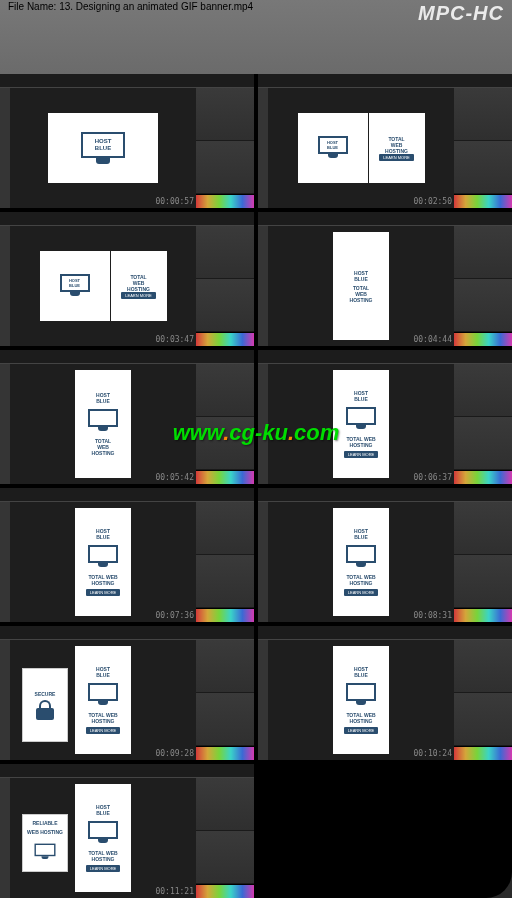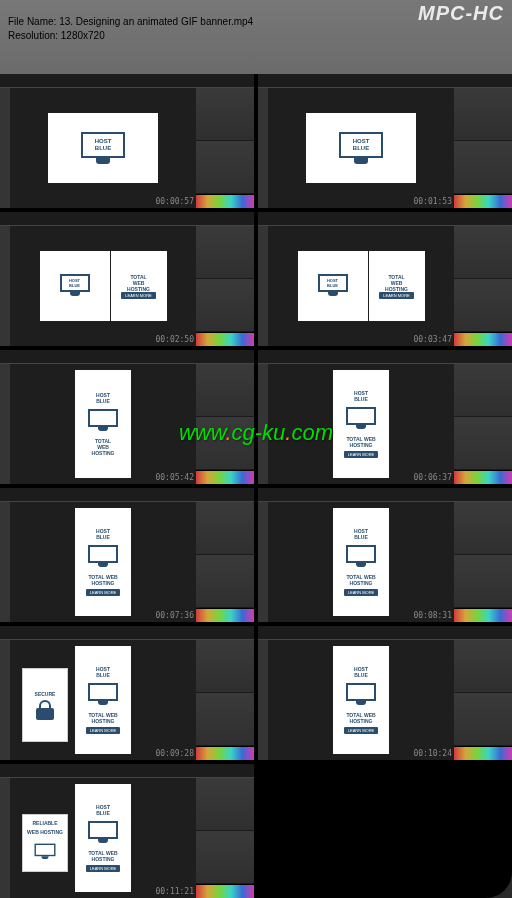--- a/index.html
+++ b/index.html
@@ -9,21 +9,21 @@
   background: #2a2a2a;
   font-family: Arial, sans-serif;
   position: relative;
   overflow: hidden;
 }
 .info-bar {
   position: absolute;
   top: 0; left: 0; right: 0;
   height: 78px;
   background: linear-gradient(to bottom, #787878 0%, #6a6a6a 100%);
-  padding: 15px 8px;
+  padding: 0 8px;
   color: #000;
   font-size: 10px;
   line-height: 14px;
 }
 .info-bar .logo {
   position: absolute;
   right: 8px;
   top: 6px;
   font-size: 20px;
   font-weight: bold;
@@ -229,34 +229,33 @@
   font-size: 8px;
   color: #888;
   font-family: monospace;
 }
 .watermark {
   position: absolute;
   top: 420px;
   left: 50%;
   transform: translateX(-50%);
   font-size: 22px;
-  font-weight: normal;
+  font-weight: bold;
   color: #00dd00;
   font-style: italic;
   z-index: 100;
   text-shadow: 1px 1px 2px rgba(0,0,0,0.5);
 }
 .watermark .dot { color: #ff8800; }
 </style>
 </head>
 <body>
 
 <div class="info-bar">
   <div><span>File Name:</span> <span>13. Designing an animated GIF banner.mp4</span></div>
-  <div><span>Resolution:</span> <span>1280x720</span></div>
   <div class="logo">MPC-HC</div>
 </div>
 
 <div class="grid">
 
   <div class="cell">
     <div class="ps-top"></div>
       <div class="ps-left"></div>
     <div class="ps-right">
         <div class="ps-panel"></div>
@@ -269,40 +268,20 @@
           <div class="monitor-screen">
               <span><span>HOST</span><br><span>BLUE</span></span>
             </div>
           <div class="monitor-stand"></div>
         </div>
       </div>
     </div>
     <div class="timestamp">00:00:57</div>
   </div>
 
-  <div class="cell">
-    <div class="ps-top"></div>
-      <div class="ps-left"></div>
-    <div class="ps-right">
-        <div class="ps-panel"></div>
-        <div class="ps-panel"></div>
-        <div class="ps-swatches"></div>
-      </div>
-    <div class="canvas-area">
-      <div class="banner-wide">
-        <div class="monitor">
-          <div class="monitor-screen">
-              <span><span>HOST</span><br><span>BLUE</span></span>
-            </div>
-          <div class="monitor-stand"></div>
-        </div>
-      </div>
-    </div>
-    <div class="timestamp">00:01:53</div>
-  </div>
 
   <div class="cell">
     <div class="ps-top"></div>
       <div class="ps-left"></div>
     <div class="ps-right">
         <div class="ps-panel"></div>
         <div class="ps-panel"></div>
         <div class="ps-swatches"></div>
       </div>
     <div class="canvas-area">
@@ -344,20 +323,36 @@
         </div>
         <div class="right-part">
           <div class="tall-text"><span>TOTAL</span><br><b>WEB</b><br><span>HOSTING</span></div>
           <div class="btn">LEARN MORE</div>
         </div>
       </div>
     </div>
     <div class="timestamp">00:03:47</div>
   </div>
 
+  <div class="cell">
+    <div class="ps-top"></div>
+      <div class="ps-left"></div>
+    <div class="ps-right">
+        <div class="ps-panel"></div>
+        <div class="ps-panel"></div>
+        <div class="ps-swatches"></div>
+      </div>
+    <div class="canvas-area">
+      <div class="banner-tall">
+        <div class="tall-text"><span>HOST</span><br><b>BLUE</b></div>
+        <div class="tall-text"><span>TOTAL</span><br><b>WEB</b><br><span>HOSTING</span></div>
+      </div>
+    </div>
+    <div class="timestamp">00:04:44</div>
+  </div>
 
   <div class="cell">
     <div class="ps-top"></div>
       <div class="ps-left"></div>
     <div class="ps-right">
         <div class="ps-panel"></div>
         <div class="ps-panel"></div>
         <div class="ps-swatches"></div>
       </div>
     <div class="canvas-area">

